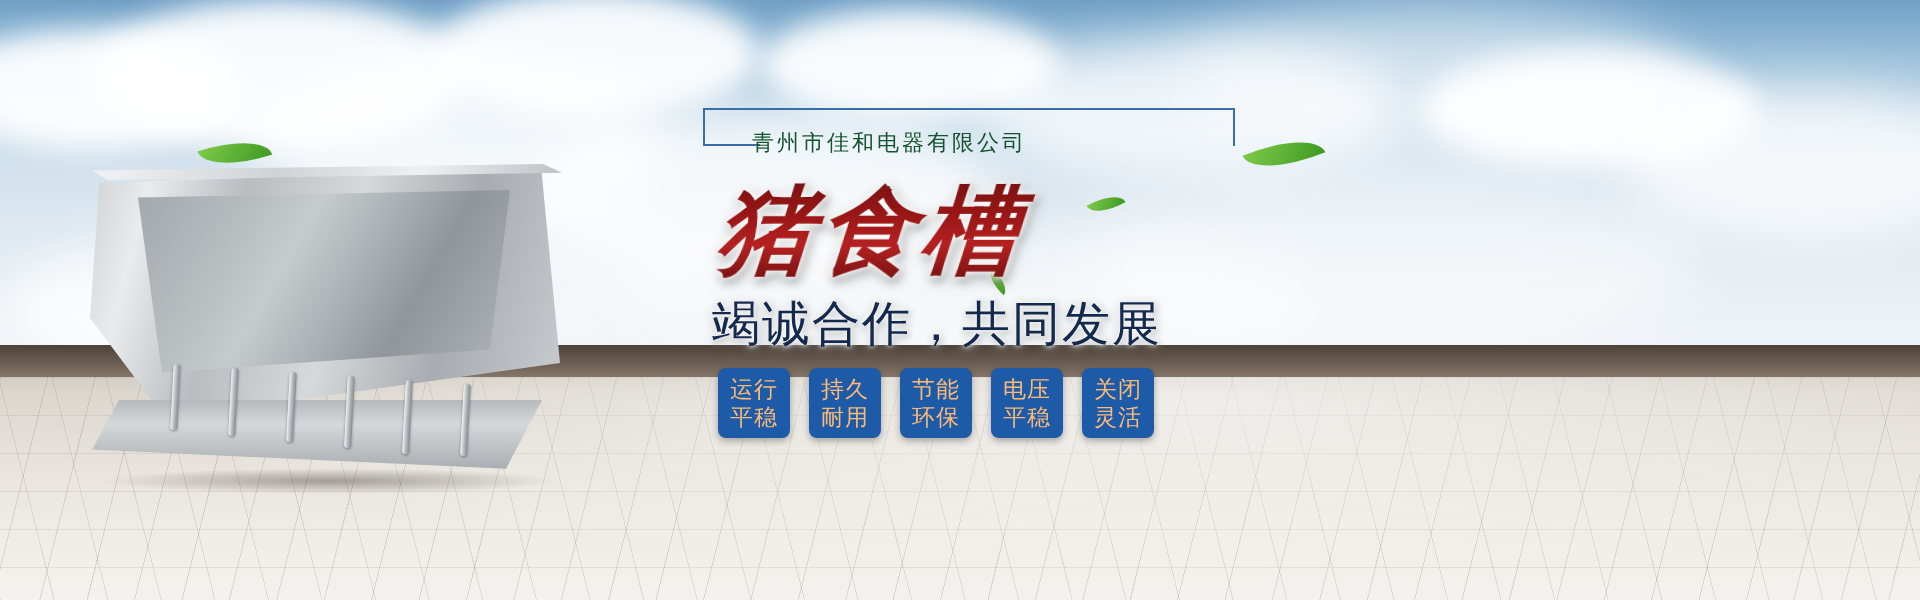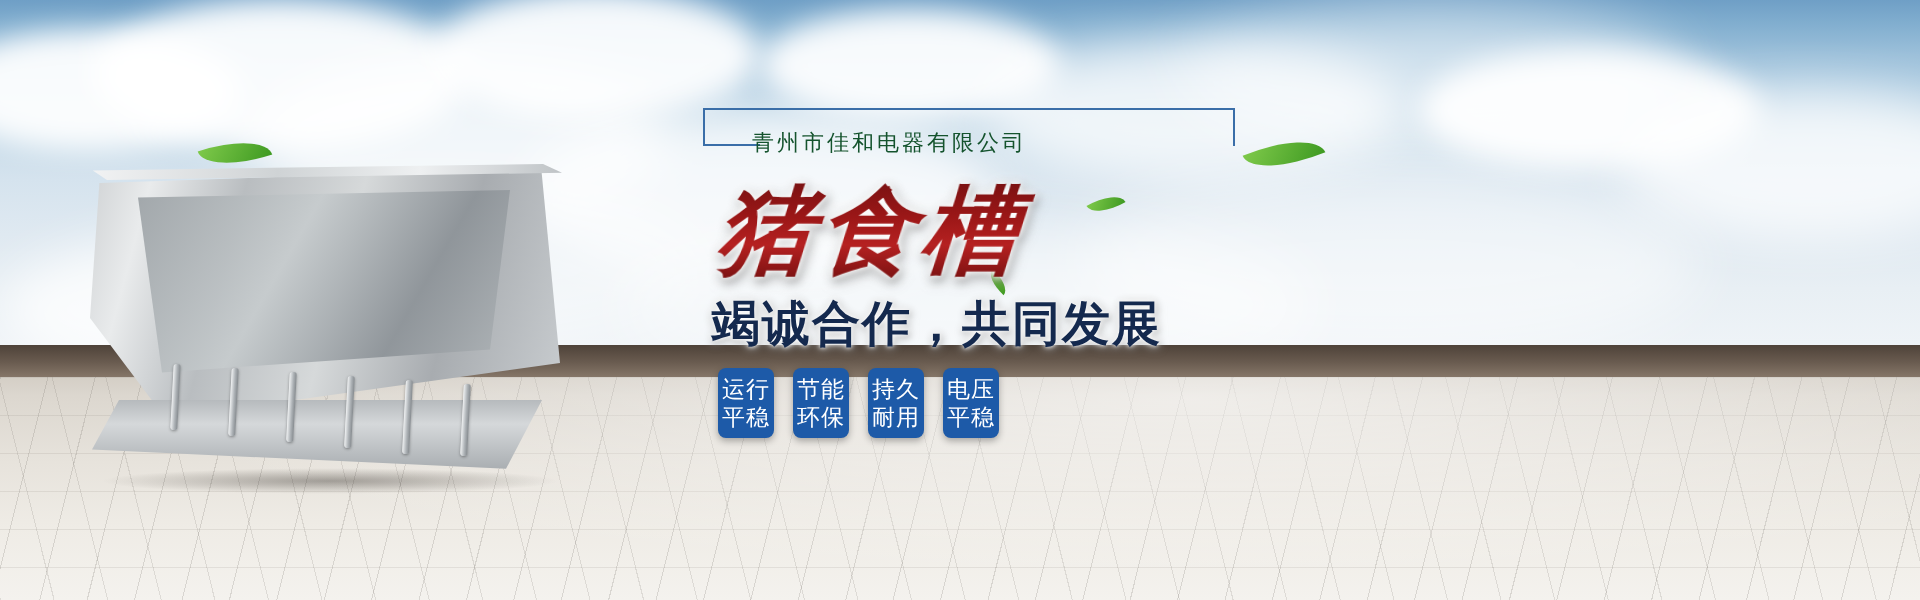--- a/index.html
+++ b/index.html
@@ -119,35 +119,35 @@
     background:linear-gradient(to bottom,#6d0f10 0%, #9c1717 45%, #b52121 70%, #7d1212 100%);
     -webkit-background-clip:text; background-clip:text; -webkit-text-fill-color:transparent;
     text-shadow:0 0 0 rgba(0,0,0,0);
     filter:drop-shadow(0 0 3px #ffffff) drop-shadow(0 0 6px #ffffff) drop-shadow(2px 4px 3px rgba(0,0,0,.35));
     font-style:italic;
     transform:skewX(-4deg);
   }
 
   .sub-title{
     position:absolute; left:712px; top:292px; width:520px;
-    font-size:48px; font-weight:bold; letter-spacing:2px; white-space:nowrap;
+    font-size:48px; font-weight:normal; letter-spacing:2px; white-space:nowrap;
     color:#14294e;
     font-family:"DejaVu Sans","Liberation Sans",sans-serif;
     filter:drop-shadow(0 0 2px #ffffff) drop-shadow(0 0 4px #ffffff) drop-shadow(1px 2px 2px rgba(0,0,0,.3));
   }
 
   
   .features{
     position:absolute; left:718px; top:368px; display:flex; gap:19px;
   }
   .feature{
-    width:56px; height:70px; border-radius:8px;
+    width:72px; height:70px; border-radius:8px;
     background:#1d5aa8;
     display:flex; flex-direction:column; align-items:center; justify-content:center;
-    color:#ffffff; font-size:23px; line-height:1.22; letter-spacing:1px;
+    color:#fdba74; font-size:23px; line-height:1.22; letter-spacing:1px;
     font-family:"DejaVu Sans","Liberation Sans",sans-serif;
     box-shadow:0 3px 7px rgba(0,0,0,.3);
   }
   .feature span{ display:block; }
 </style>
 </head>
 <body>
 
 <div class="banner">
 
@@ -249,26 +249,30 @@
   <div class="main-title">猪食槽</div>
 
   <div class="sub-title">竭诚合作，共同发展</div>
 
   <div class="features">
     <div class="feature">
       <span>运行</span>
       <span>平稳</span>
     </div>
     <div class="feature">
+      <span>持久</span>
+      <span>耐用</span>
+    </div>
+    <div class="feature">
       <span>节能</span>
       <span>环保</span>
     </div>
     <div class="feature">
-      <span>持久</span>
-      <span>耐用</span>
-    </div>
-    <div class="feature">
       <span>电压</span>
       <span>平稳</span>
     </div>
+    <div class="feature">
+      <span>关闭</span>
+      <span>灵活</span>
+    </div>
   </div>
 
 </div>
 
 </body></html>

